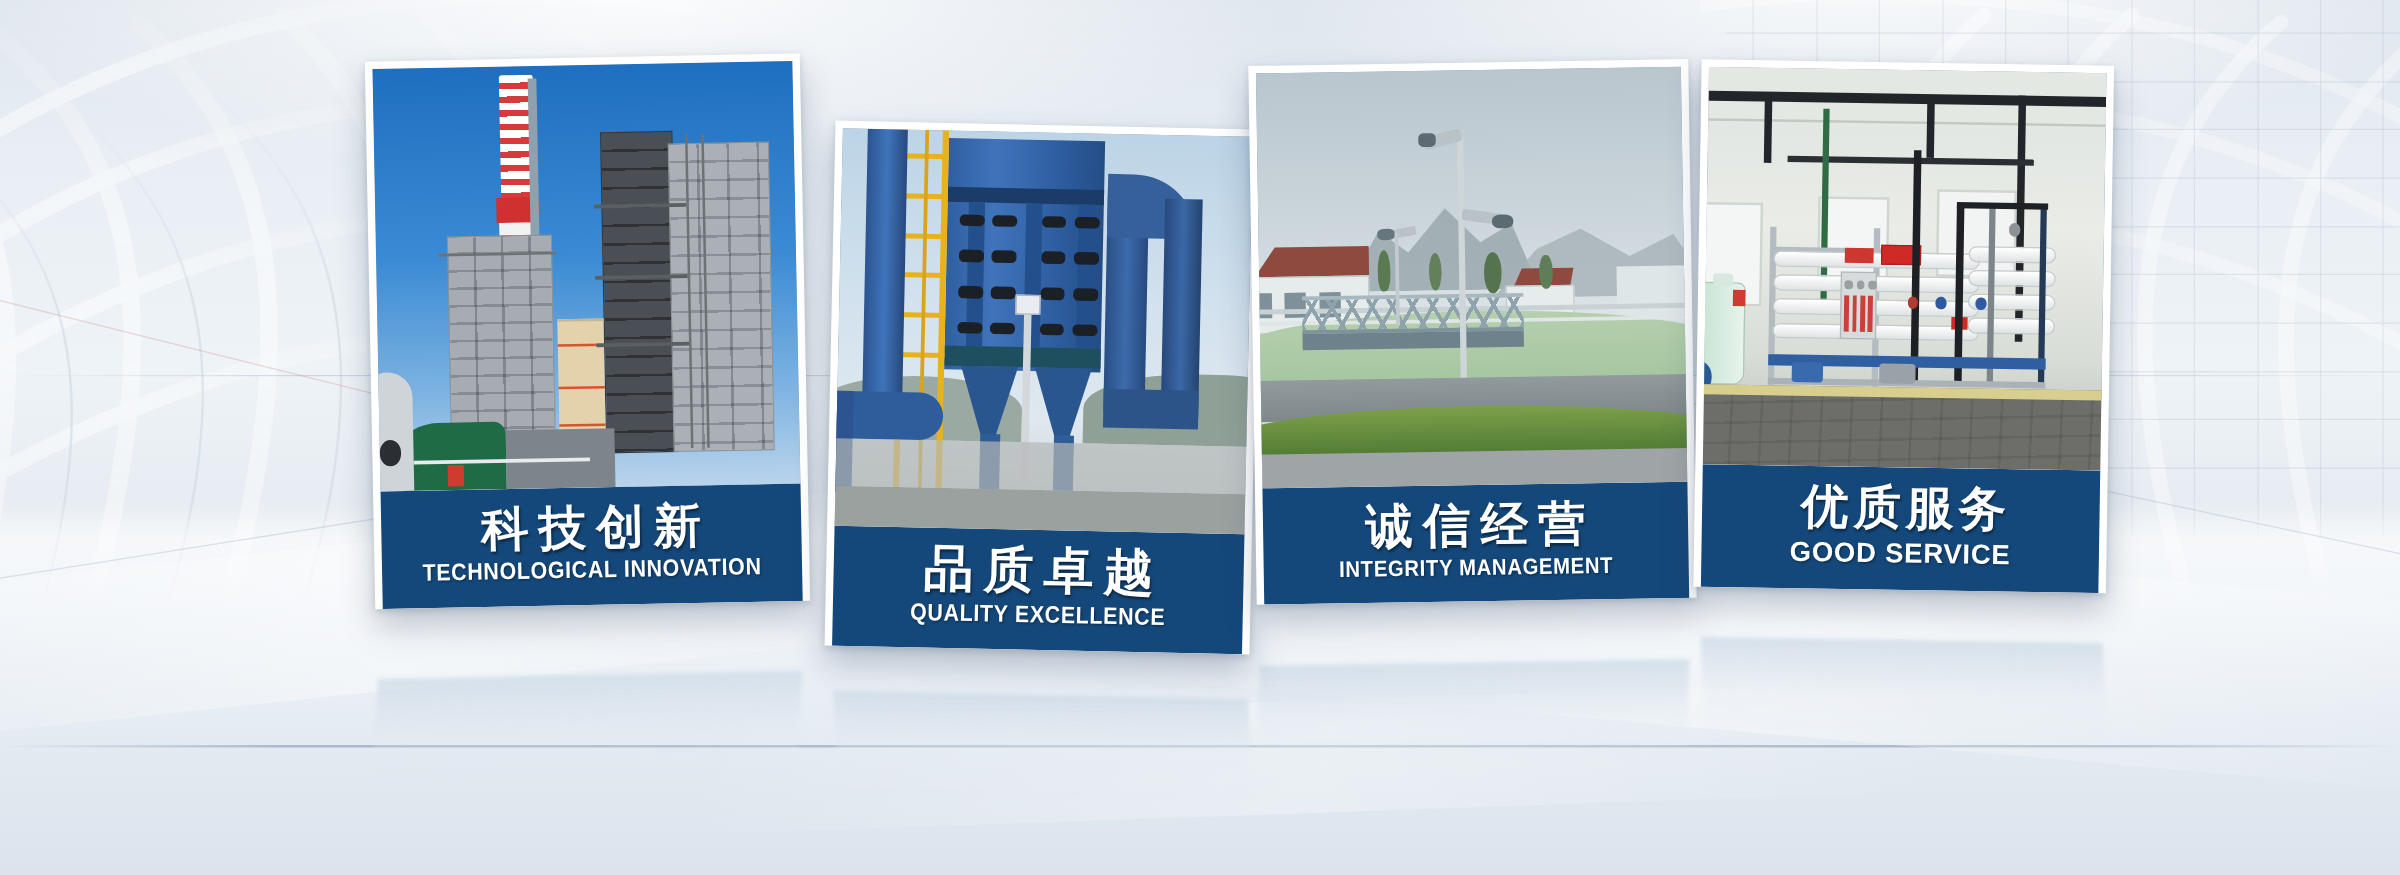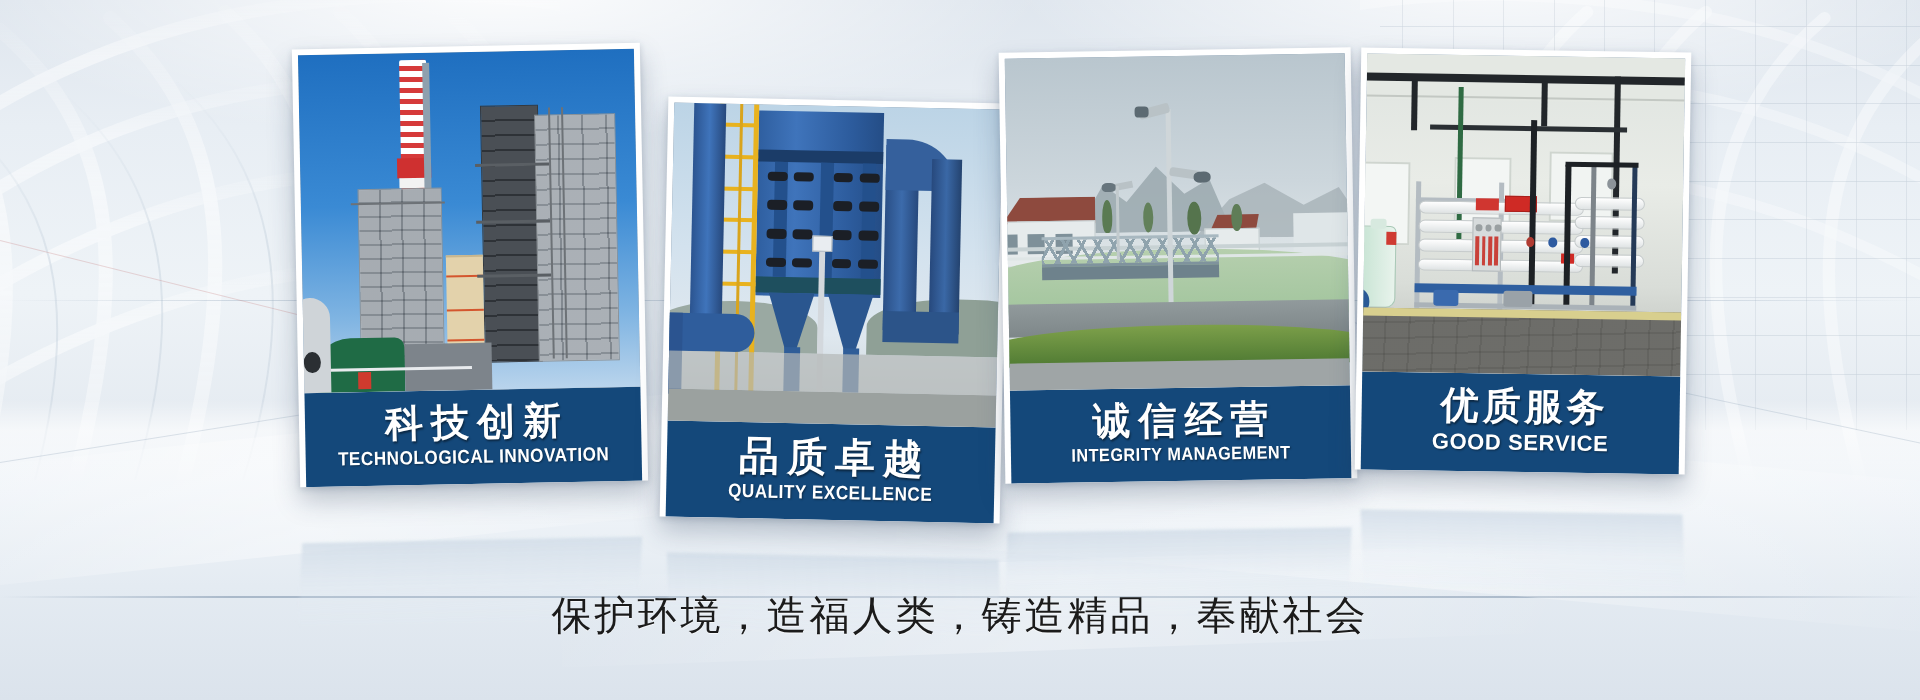--- a/index.html
+++ b/index.html
@@ -483,15 +483,14 @@
         </div>
       </div>
       <div class="band" style="background: rgb(20, 72, 122);">
         <div class="cn">优质服务</div>
         <div class="en">GOOD SERVICE</div>
       </div>
     </div>
 
   </div>
 
-  <div class="tagline">保护环境，造福人类，铸造精品，奉献社会</div>
 
 </div>
 
 </body></html>

